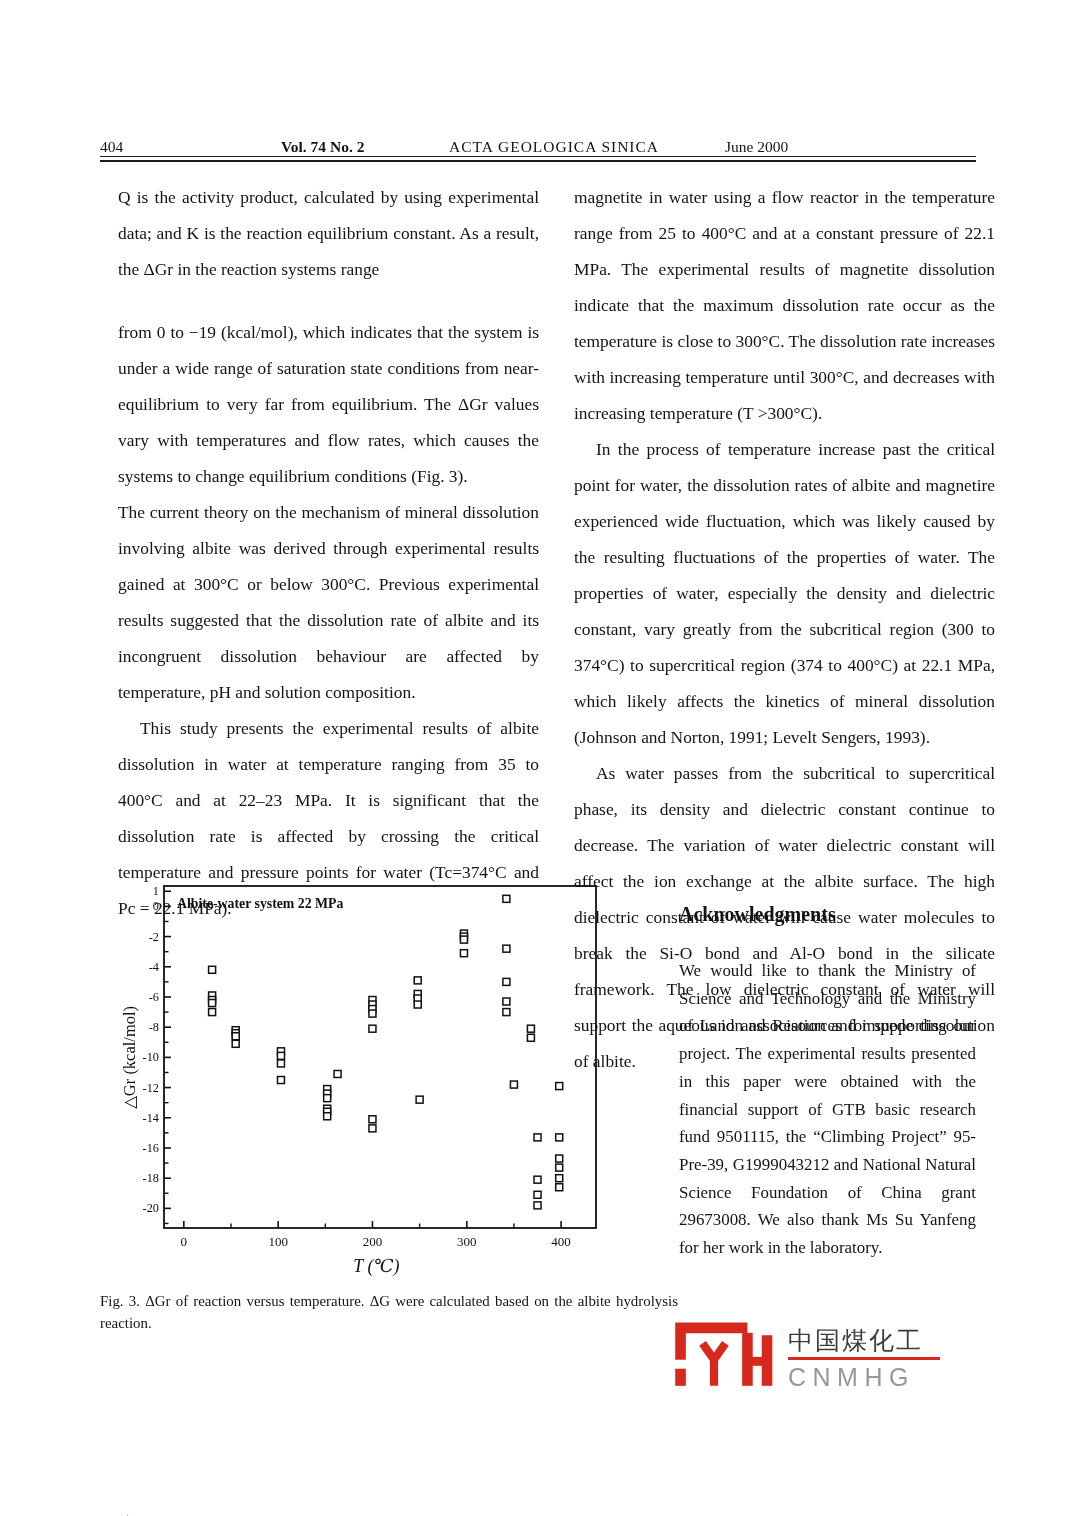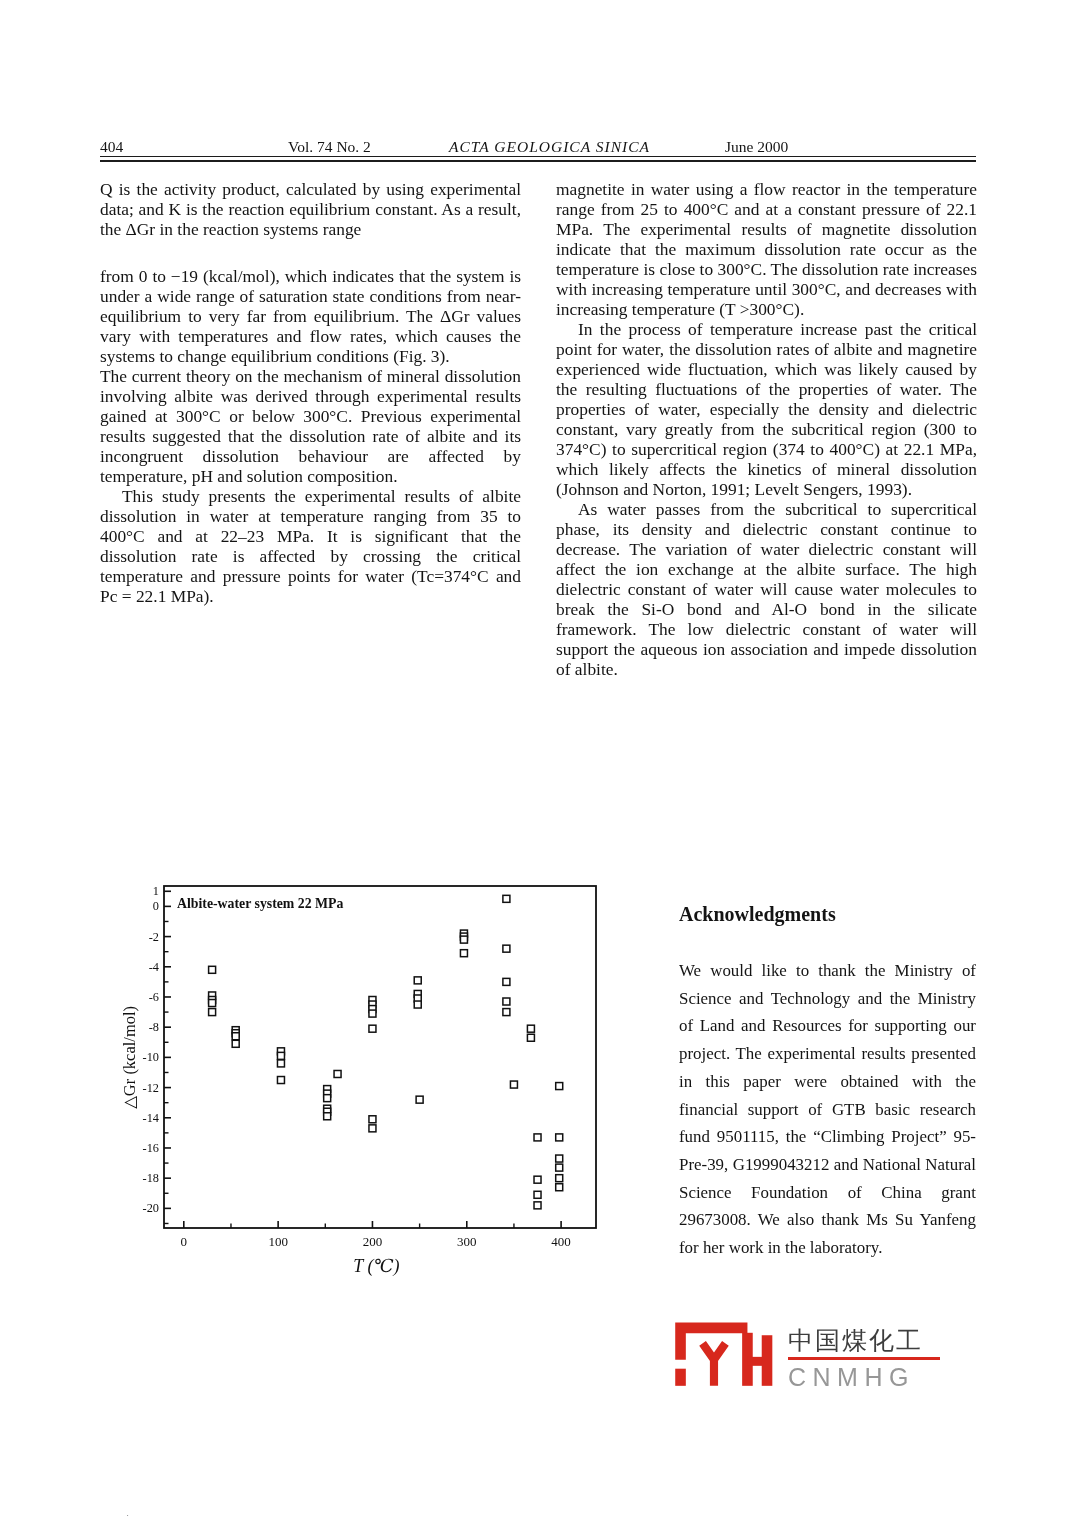--- a/index.html
+++ b/index.html
@@ -4,24 +4,24 @@
 <style>
   html,body{margin:0;padding:0;background:#e8e8e8;}
   .page{
     position:relative;width:1073px;height:1516px;background:#ffffff;
     font-family:"Liberation Serif","DejaVu Serif",serif;color:#141414;
     margin:0 auto;overflow:hidden;
   }
   .abs{position:absolute;}
   
   .hdr{font-size:15.5px;white-space:nowrap;}
-  .journal{letter-spacing:1px;font-style:italic;}
+  .journal{letter-spacing:1px;}
   .rule{background:#1c1c1c;}
   
-  .col{font-size:17.4px;line-height:20px;text-align:justify;}
+  .col{font-size:17.4px;line-height:36px;text-align:justify;margin-left:18px;}
   .col p{margin:0;}
   .gap-top{margin-top:27px !important;}
   .indent{text-indent:22px;}
   .sec-head{font-size:19px;font-weight:bold;margin:24px 0 27px 0;}
   .sec-head .num{display:inline-block;margin-right:26px;}
   
   .caption{font-size:14.9px;line-height:21.5px;text-align:justify;}
   
   .ack-title{font-size:20px;font-weight:bold;}
   .ack-body{font-size:16.9px;line-height:27.7px;text-align:justify;}
@@ -31,21 +31,21 @@
   .logo-underline{background:#d7281d;height:3px;}
   .watermark{font-family:"Liberation Sans","DejaVu Sans",sans-serif;font-size:21px;color:#3f4045;letter-spacing:1px;}
   svg text{font-family:"Liberation Serif","DejaVu Serif",serif;fill:#111;}
 </style>
 </head>
 <body>
 
 <div class="page">
 
   <div class="abs hdr" style="left:100px;top:138px;text-align:center;">404</div>
-  <div class="abs hdr" style="left:288px;top:138px;">Vol. 74 No. 2</div>
+  <div class="abs hdr" style="left:281px;top:138px;font-weight:bold;">Vol. 74 No. 2</div>
   <div class="abs hdr journal" style="left:449px;top:138px;">ACTA GEOLOGICA SINICA</div>
   <div class="abs hdr" style="left:725px;top:138px;">June 2000</div>
   <div class="abs rule" style="left:100px;top:156px;width:876px;height:1.2px;"></div>
   <div class="abs rule" style="left:100px;top:160px;width:876px;height:2.4px;"></div>
 
   <div class="abs col" style="left:100px;top:179px;width:421px;">
     <p>Q is the activity product, calculated by using experimental data; and K is the reaction equilibrium constant. As a result, the ΔGr in the reaction systems range</p>
     <p class="gap-top">from 0 to −19 (kcal/mol), which indicates that the system is under a wide range of saturation state conditions from near-equilibrium to very far from equilibrium. The ΔGr values vary with temperatures and flow rates, which causes the systems to change equilibrium conditions (Fig. 3).</p>
     <p>The current theory on the mechanism of mineral dissolution involving albite was derived through experimental results gained at 300°C or below 300°C. Previous experimental results suggested that the dissolution rate of albite and its incongruent dissolution behaviour are affected by temperature, pH and solution composition.</p>
     <p class="indent">This study presents the experimental results of albite dissolution in water at temperature ranging from 35 to 400°C and at 22–23 MPa. It is significant that the dissolution rate is affected by crossing the critical temperature and pressure points for water (Tc=374°C and Pc = 22.1 MPa).</p>
@@ -160,20 +160,21 @@
       <rect x="416.01965065502185" y="313.2814569536424" width="7" height="7" fill="#fff" stroke="#111111" stroke-width="1.5"></rect>
       <rect x="416.01965065502185" y="323.85099337748346" width="7" height="7" fill="#fff" stroke="#111111" stroke-width="1.5"></rect>
       <rect x="437.7139737991266" y="204.5662251655629" width="7" height="7" fill="#fff" stroke="#111111" stroke-width="1.5"></rect>
       <rect x="437.7139737991266" y="255.90397350993373" width="7" height="7" fill="#fff" stroke="#111111" stroke-width="1.5"></rect>
       <rect x="437.7139737991266" y="277.0430463576159" width="7" height="7" fill="#fff" stroke="#111111" stroke-width="1.5"></rect>
       <rect x="437.7139737991266" y="286.1026490066225" width="7" height="7" fill="#fff" stroke="#111111" stroke-width="1.5"></rect>
       <rect x="437.7139737991266" y="296.67218543046357" width="7" height="7" fill="#fff" stroke="#111111" stroke-width="1.5"></rect>
       <rect x="437.7139737991266" y="305.7317880794702" width="7" height="7" fill="#fff" stroke="#111111" stroke-width="1.5"></rect>
     </svg>
 
+  <div class="abs caption" style="left:100px;top:1291px;width:578px;">Fig. 3.   ΔGr of reaction versus temperature. ΔG were calculated based on the albite hydrolysis reaction.</div>
 
   <div class="abs ack-title" style="left:679px;top:903px;">Acknowledgments</div>
   <div class="abs ack-body" style="left:679px;top:957px;width:297px;">We would like to thank the Ministry of Science and Technology and the Ministry of Land and Resources for supporting our project. The experimental results presented in this paper were obtained with the financial support of GTB basic research fund 9501115, the “Climbing Project” 95-Pre-39, G1999043212 and National Natural Science Foundation of China grant 29673008. We also thank Ms Su Yanfeng for her work in the laboratory.</div>
 
   <div class="abs" style="left:674px;top:1320px;width:280px;height:72px;">
     <svg width="102" height="64" viewBox="0 0 125 78" class="abs" style="left:0;top:2px;">
       <g fill="none" stroke="#d7281d">
         <path stroke-width="13" d="M8,46 L8,7 L90,7"></path>
         <path stroke-width="13" d="M8,57 L8,78"></path>
         <path stroke-width="10" d="M49,78 L49,44 M49,46 L35,26 M49,46 L63,26"></path>

